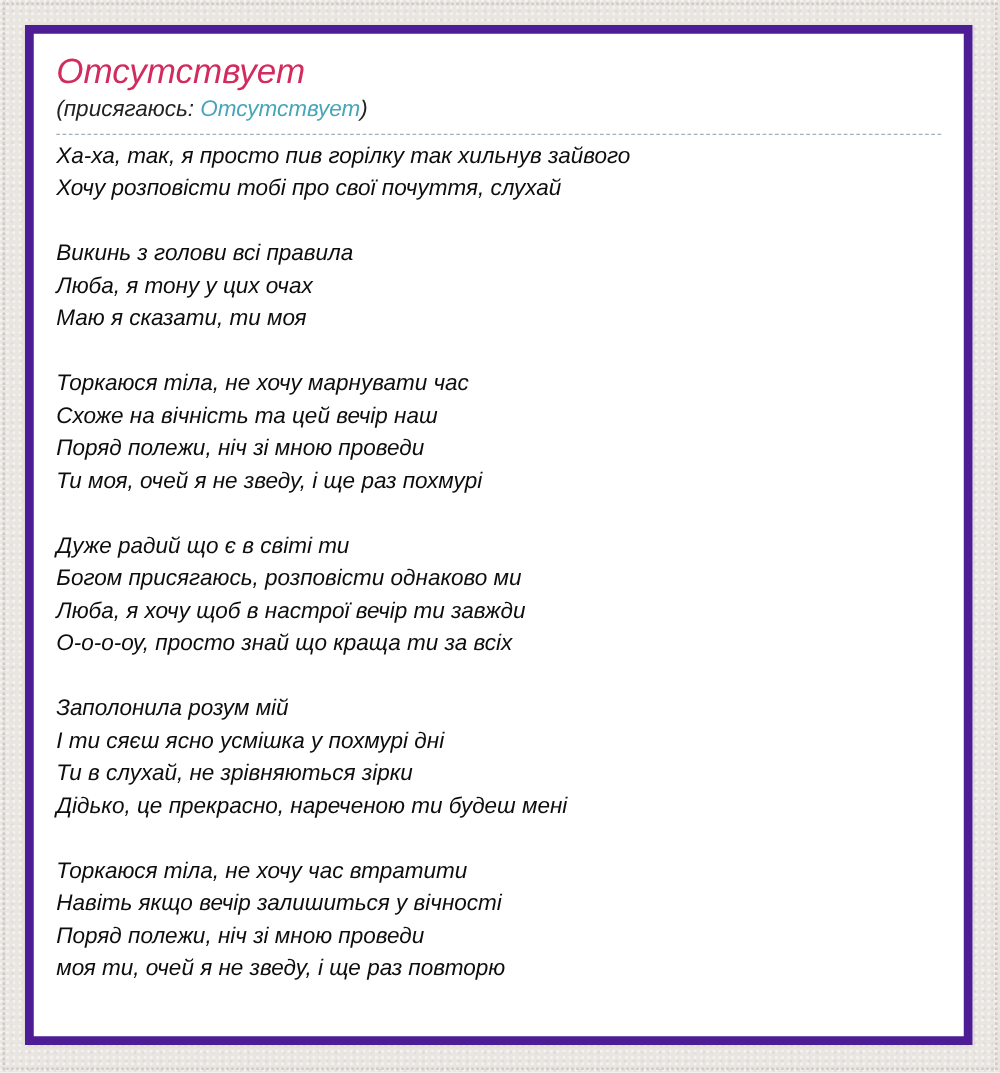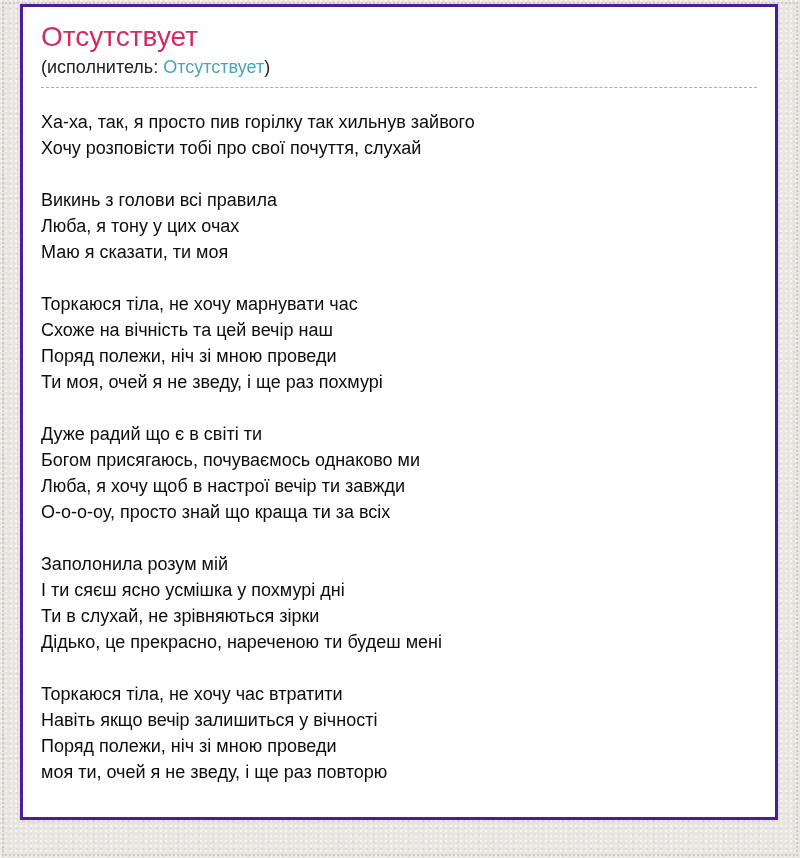--- a/index.html
+++ b/index.html
@@ -19,28 +19,29 @@
   }
   .page-frame {
     position: absolute;
     inset: 2px;
     border: 2px dotted #cfcac4;
     pointer-events: none;
   }
   .card {
     position: absolute;
     left: 20px;
-    top: 4px;
+    top: 20px;
     width: 758px;
     height: 816px;
     box-sizing: border-box;
     background: var(--card-background, #ffffff);
-    border: 3px solid #4c1d95;
+    border: 7px solid #4c1d95;
     box-shadow: 0 1px 3px rgba(0,0,0,0.08);
     padding: 13px 18px 20px 18px;
+    font-style: italic;
   }
   .song-header {
     border-bottom: 1px dashed var(--separator, #a0b0bd);
     padding-bottom: 8px;
   }
   .song-title {
     margin: 0;
     font-size: 28px;
     line-height: 34px;
     font-weight: 400;
@@ -52,21 +53,21 @@
     line-height: 24px;
     color: #222222;
   }
   .artist-link {
     color: var(--artist-link, #46a6b8);
     text-decoration: none;
     margin-left: 5px;
     cursor: pointer;
   }
   .lyrics {
-    margin-top: 21px;
+    margin-top: 3px;
     font-size: 18px;
     line-height: 26px;
     color: var(--text, #0d0d0d);
   }
   .stanza + .stanza {
     margin-top: 26px;
   }
   .line {
     min-height: 26px;
     white-space: nowrap;
@@ -74,21 +75,21 @@
 </style>
 </head>
 <body>
 
 <div class="page-frame"></div>
 
 <div class="card">
 
   <div class="song-header">
     <h1 class="song-title">Отсутствует</h1>
-    <div class="artist-line"><span>(исполнитель:</span><a class="artist-link">Отсутствует</a><span>)</span></div>
+    <div class="artist-line"><span>(присягаюсь:</span><a class="artist-link">Отсутствует</a><span>)</span></div>
   </div>
 
   <div class="lyrics">
 
     <div class="stanza">
       <div class="line">Ха-ха, так, я просто пив горілку так хильнув зайвого</div>
       <div class="line">Хочу розповісти тобі про свої почуття, слухай</div>
     </div>
 
     <div class="stanza">
@@ -99,21 +100,21 @@
 
     <div class="stanza">
       <div class="line">Торкаюся тіла, не хочу марнувати час</div>
       <div class="line">Схоже на вічність та цей вечір наш</div>
       <div class="line">Поряд полежи, ніч зі мною проведи</div>
       <div class="line">Ти моя, очей я не зведу, і ще раз похмурі</div>
     </div>
 
     <div class="stanza">
       <div class="line">Дуже радий що є в світі ти</div>
-      <div class="line">Богом присягаюсь, почуваємось однаково ми</div>
+      <div class="line">Богом присягаюсь, розповісти однаково ми</div>
       <div class="line">Люба, я хочу щоб в настрої вечір ти завжди</div>
       <div class="line">О-о-о-оу, просто знай що краща ти за всіх</div>
     </div>
 
     <div class="stanza">
       <div class="line">Заполонила розум мій</div>
       <div class="line">І ти сяєш ясно усмішка у похмурі дні</div>
       <div class="line">Ти в слухай, не зрівняються зірки</div>
       <div class="line">Дідько, це прекрасно, нареченою ти будеш мені</div>
     </div>

